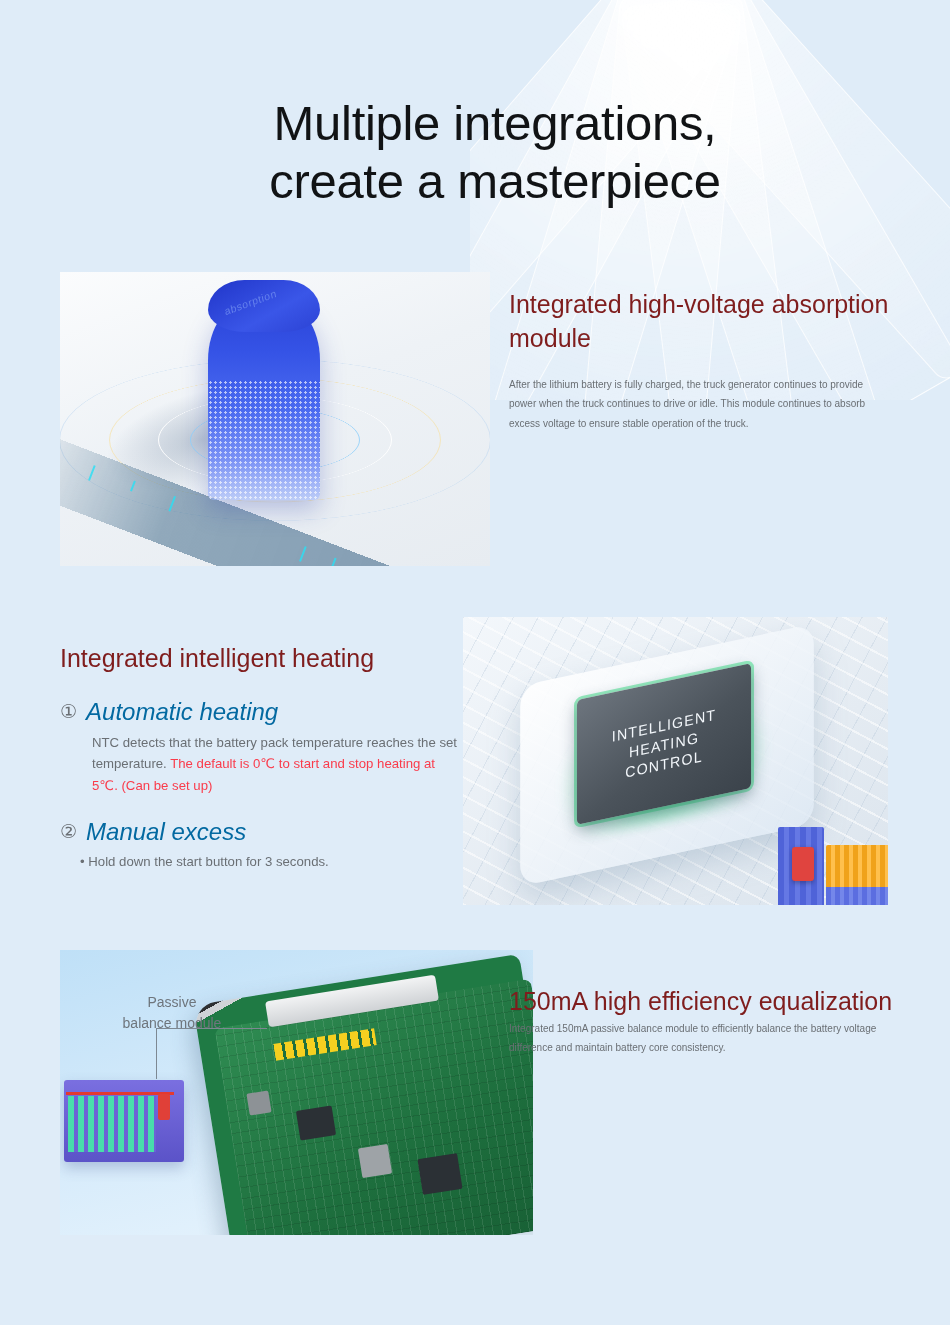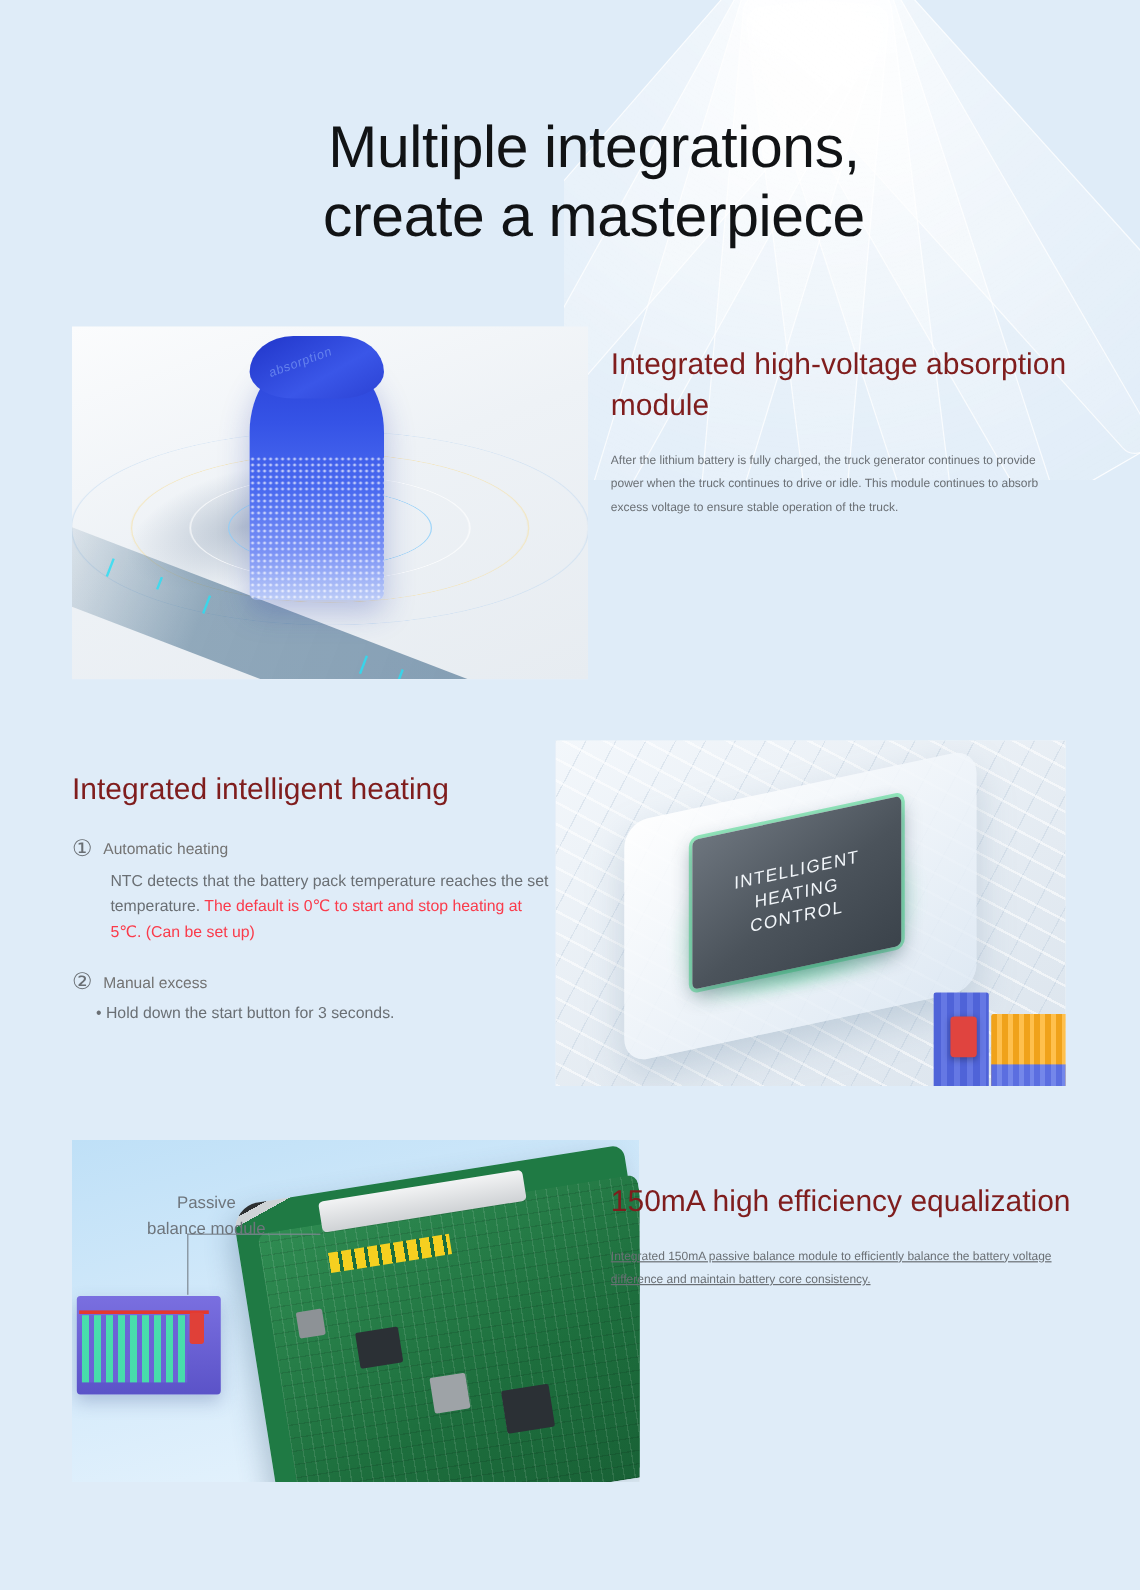--- a/index.html
+++ b/index.html
@@ -25,28 +25,28 @@
   .body{font-size:10px;line-height:1.95;color:#6a6f74;font-weight:400;}
   
   #sec1-img{left:60px;top:272px;width:430px;height:294px;}
   #sec1-text{position:absolute;left:509px;top:288px;width:382px;}
   #sec1-text .body{margin-top:19px;}
   
   #sec2-img{left:463px;top:617px;width:425px;height:288px;}
   #sec2-text{position:absolute;left:60px;top:642px;width:400px;}
   .num-row{display:flex;align-items:center;gap:9px;margin-top:22px;}
   .circ-num{font-size:19px;color:#6a6f74;line-height:1;}
-  .num-label{font-size:13px;color:#737373;}
+  .num-label{font-size:24px;color:#0369a1;font-style:italic;}
   .sub{margin:6px 0 0 32px;font-size:13.2px;line-height:1.62;color:#6a6f74;}
   .red{color:#fa3b4b;}
   .bullet{margin:8px 0 0 20px;font-size:13.2px;color:#6a6f74;}
   
   #sec3-img{left:60px;top:950px;width:430px;height:285px;padding-left:43px;}
   #sec3-text{position:absolute;left:509px;top:985px;width:390px;}
-  #sec3-text .body{margin-top:19px;text-decoration:underline;}
+  #sec3-text .body{}
 
   
   .i1{position:absolute;inset:0;background:
       linear-gradient(160deg,#fbfcfd 0%,#eef2f6 45%,#e7ecf1 100%);}
   .i1 .ring{position:absolute;border-radius:50%;border:1.3px solid rgba(150,200,245,.55);
     left:50%;top:57%;transform:translate(-50%,-50%) rotateX(68deg);}
   .i1 .r1{width:430px;height:430px;border-color:rgba(190,215,240,.55);}
   .i1 .r2{width:330px;height:330px;border-color:rgba(245,225,170,.75);}
   .i1 .r3{width:232px;height:232px;border-color:rgba(255,255,255,.95);}
   .i1 .r4{width:168px;height:168px;border-color:rgba(150,210,250,.9);}

